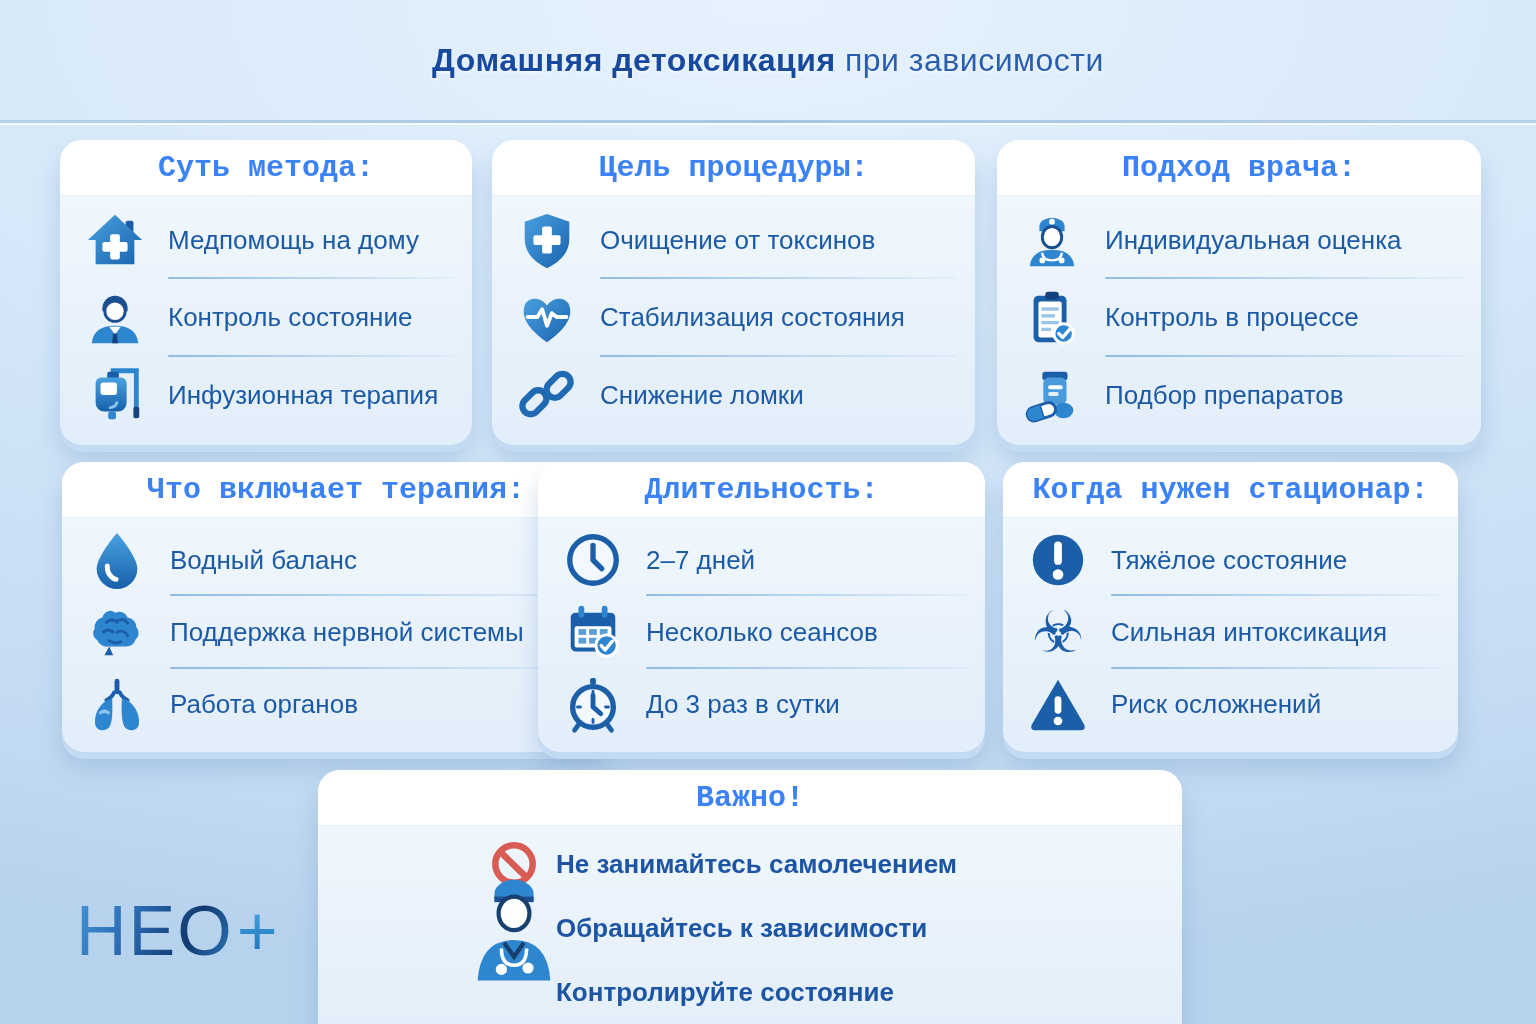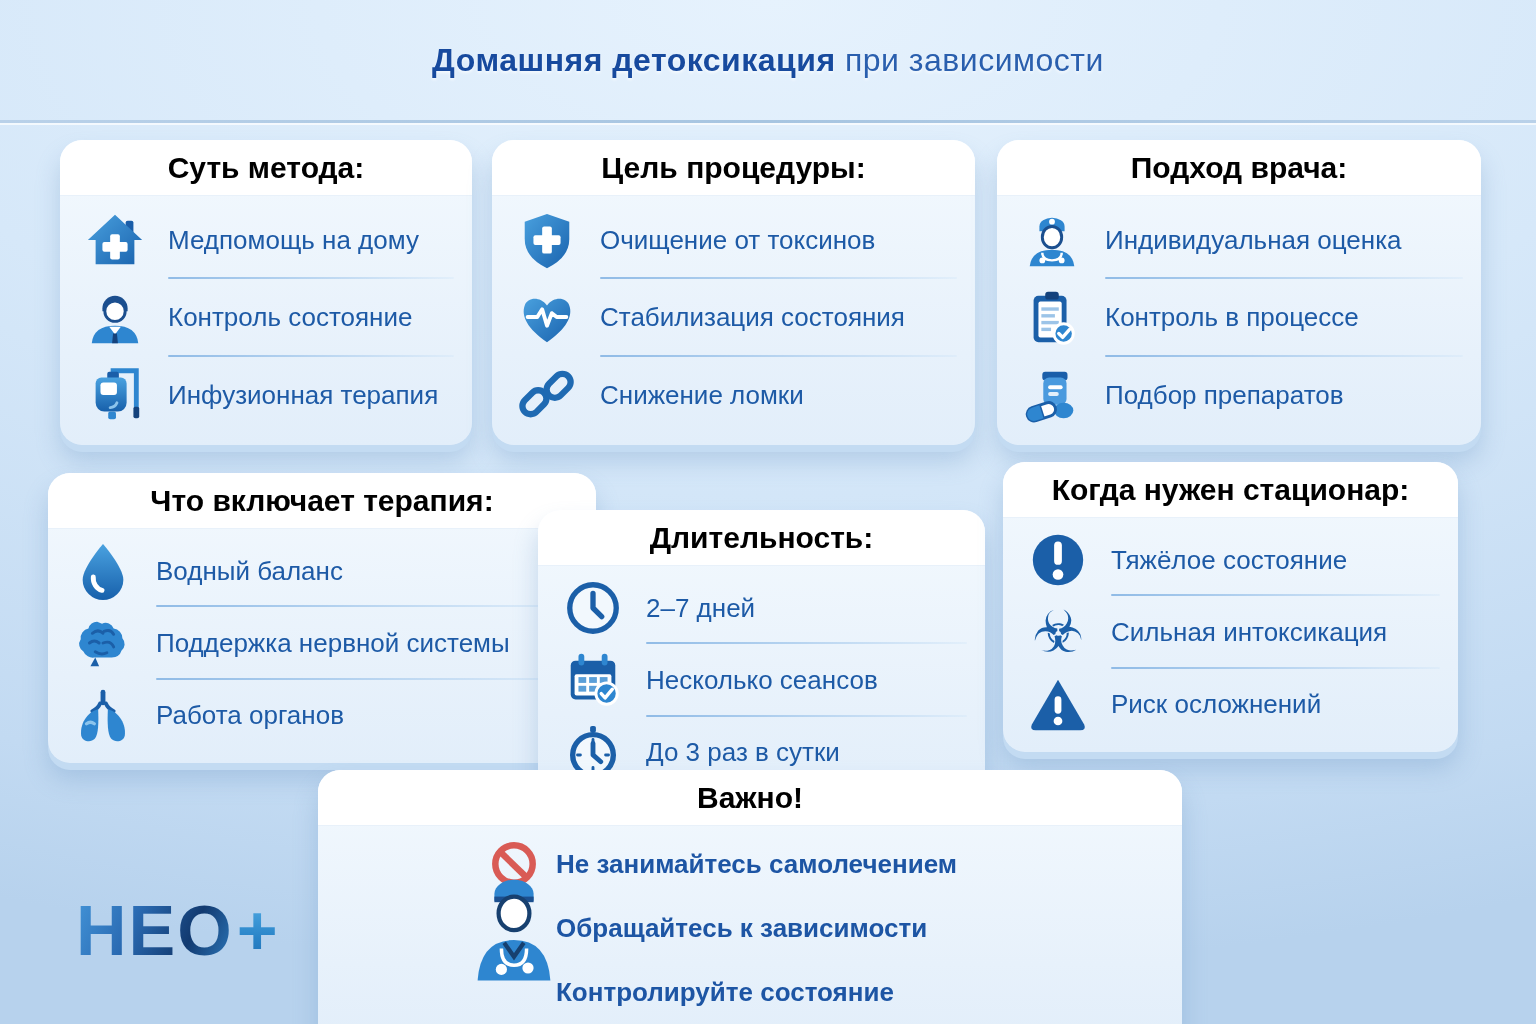--- a/index.html
+++ b/index.html
@@ -24,29 +24,30 @@
   }
   
   .card {
     position: absolute; border-radius: 22px;
     background: linear-gradient(180deg, #f3f9fe 0%, #e7f1fb 70%, #e2eefa 100%);
     box-shadow: 0 7px 0 #c3dbf2, 0 16px 24px rgba(104,146,194,.32);
   }
   .c1 { left:  60px; top: 140px; width: 412px; height: 305px; }
   .c2 { left: 492px; top: 140px; width: 483px; height: 305px; }
   .c3 { left: 997px; top: 140px; width: 484px; height: 305px; }
-  .c4 { left:  48px; top: 462px; width: 548px; height: 290px; margin-top: 11px; }
-  .c5 { left: 538px; top: 462px; width: 447px; height: 290px; margin-top: 48px; }
+  .c4 { left:  62px; top: 462px; width: 548px; height: 290px; }
+  .c5 { left: 538px; top: 462px; width: 447px; height: 290px; }
   .c6 { left:1003px; top: 462px; width: 455px; height: 290px; }
   .cimp { left: 318px; top: 770px; width: 864px; height: 276px; }
   .card-header {
     height: 56px; display: flex; align-items: center; justify-content: center;
     background: #ffffff; border-radius: 22px 22px 0 0;
-    font-weight: 700; font-size: 30px; color: #000000;
+    font-weight: 700; font-size: 30px; color: #3b82f6;
     border-bottom: 1px solid #e8f1fa;
+    font-family: Liberation Mono, monospace;
   }
   .card-body {
     height: calc(100% - 57px); display: flex; flex-direction: column;
     padding: 6px 16px 10px 24px;
   }
   .item { flex: 1; display: flex; align-items: center; gap: 22px; position: relative; }
   .item:not(:last-child)::after {
     content: ""; position: absolute; left: 84px; right: 2px; bottom: 0; height: 2px;
     border-radius: 1px;
     background: linear-gradient(90deg, rgba(134,181,228,.9), rgba(190,220,246,.2));
@@ -60,21 +61,21 @@
   .imp-item { flex: 1; display: flex; align-items: center; gap: 16px; position: relative; }
   .imp-slot { width: 52px; height: 52px; flex: 0 0 52px; display:flex; align-items:center; justify-content:center; }
   .imp-slot svg { width:100%; height:100%; display:block; }
   .imp-label { font-size: 26px; font-weight: 600; color: #1d55a4; }
   .surgeon-abs { position: absolute; left: 148px; top: 44px; width: 96px; height: 112px; }
   .surgeon-abs svg { width: 100%; height: 100%; display:block; }
   
   .logo {
     position: absolute; left: 76px; top: 896px;
     display: flex; align-items: flex-end;
-    font-size: 70px; font-weight: 700; letter-spacing: 2px; line-height: 1;
+    font-size: 70px; font-weight: 400; letter-spacing: 2px; line-height: 1;
   }
   .logo-neo {
     background: linear-gradient(115deg, #4394d8 0%, #2b6cb4 35%, #123a70 70%, #2e7cc0 100%);
     -webkit-background-clip: text; background-clip: text; color: transparent;
   }
   .logo-plus {
     margin-left: 3px;
     background: linear-gradient(180deg, #55b0e8 0%, #2a84c8 60%, #1f6cb2 100%);
     -webkit-background-clip: text; background-clip: text; color: transparent;
   }

